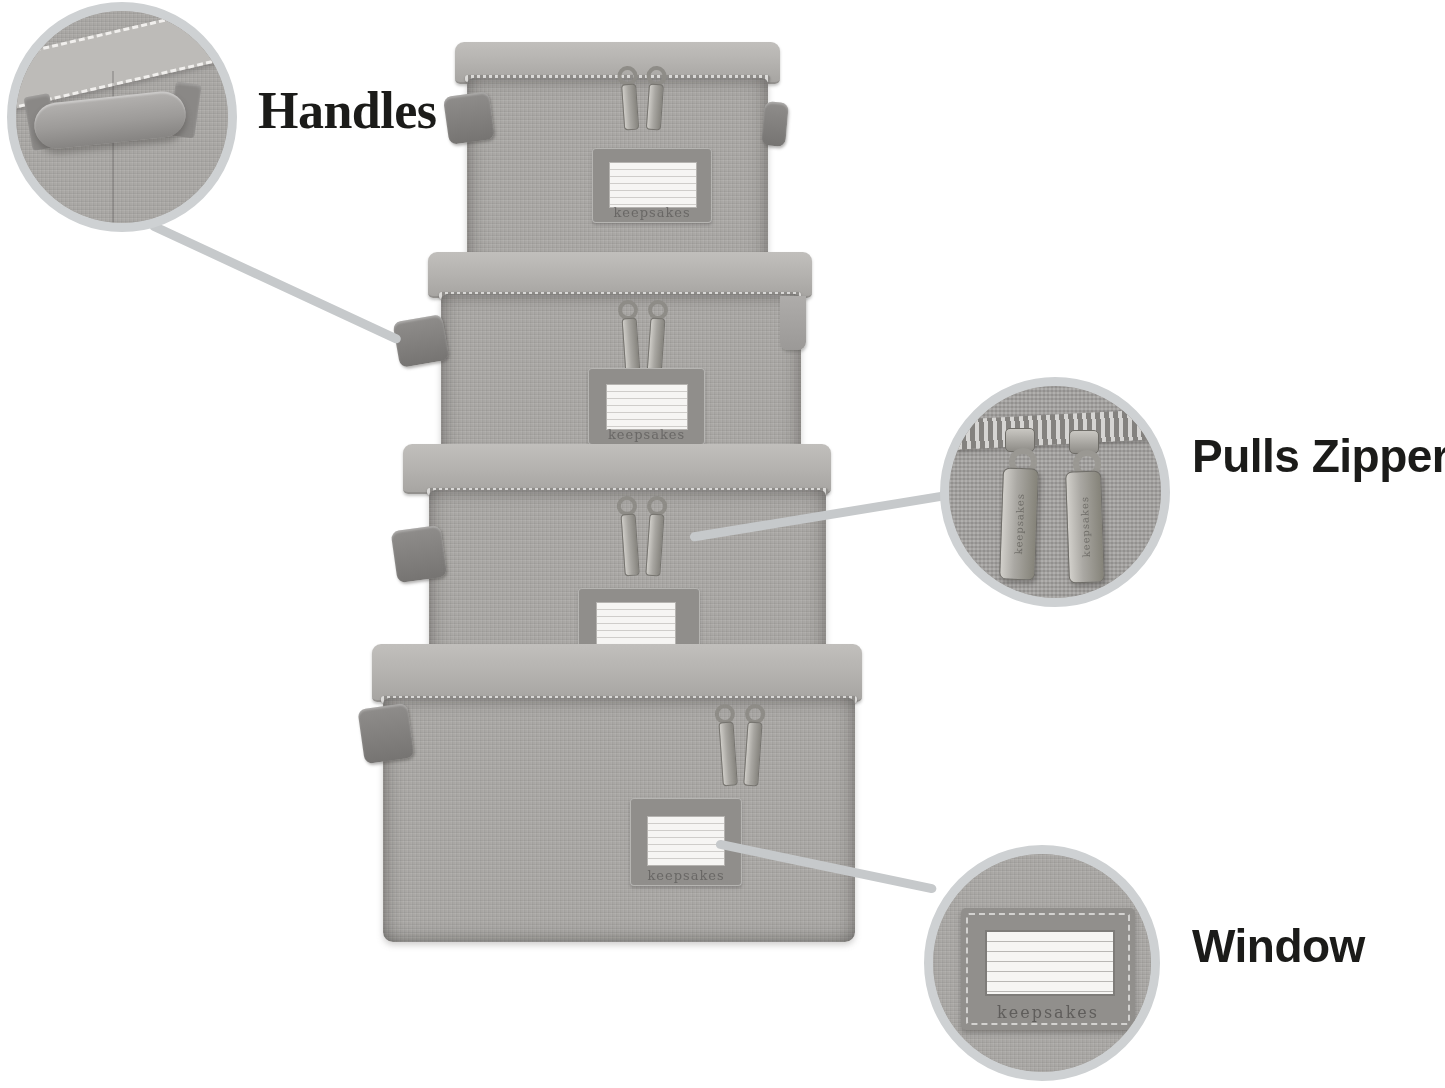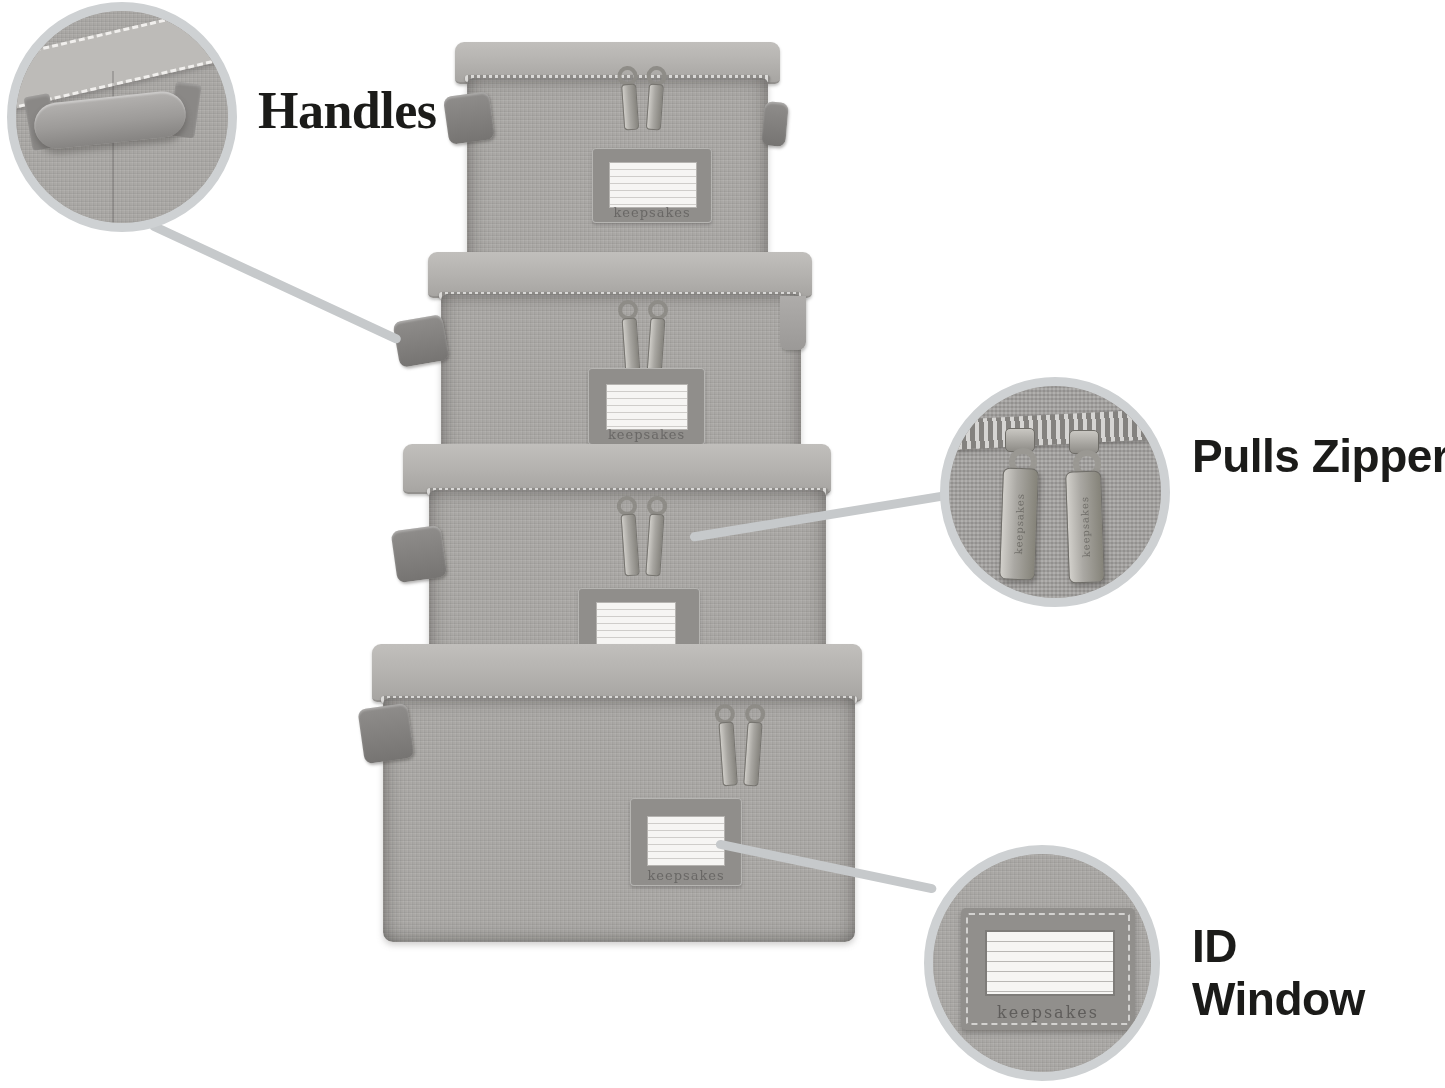--- a/index.html
+++ b/index.html
@@ -293,17 +293,16 @@
         <div class="brand">keepsakes</div>
       </div>
     </div>
   </div>
 
   <div class="callout big" style="left:258px;top:84px;">Handles</div>
   <div class="callout" style="left:1192px;top:430px;">
     <div>Pulls Zipper</div>
   </div>
   <div class="callout" style="left:1192px;top:920px;">
-    <div>ID</div>
     <div>Window</div>
   </div>
 
 </div>
 
 </body></html>

